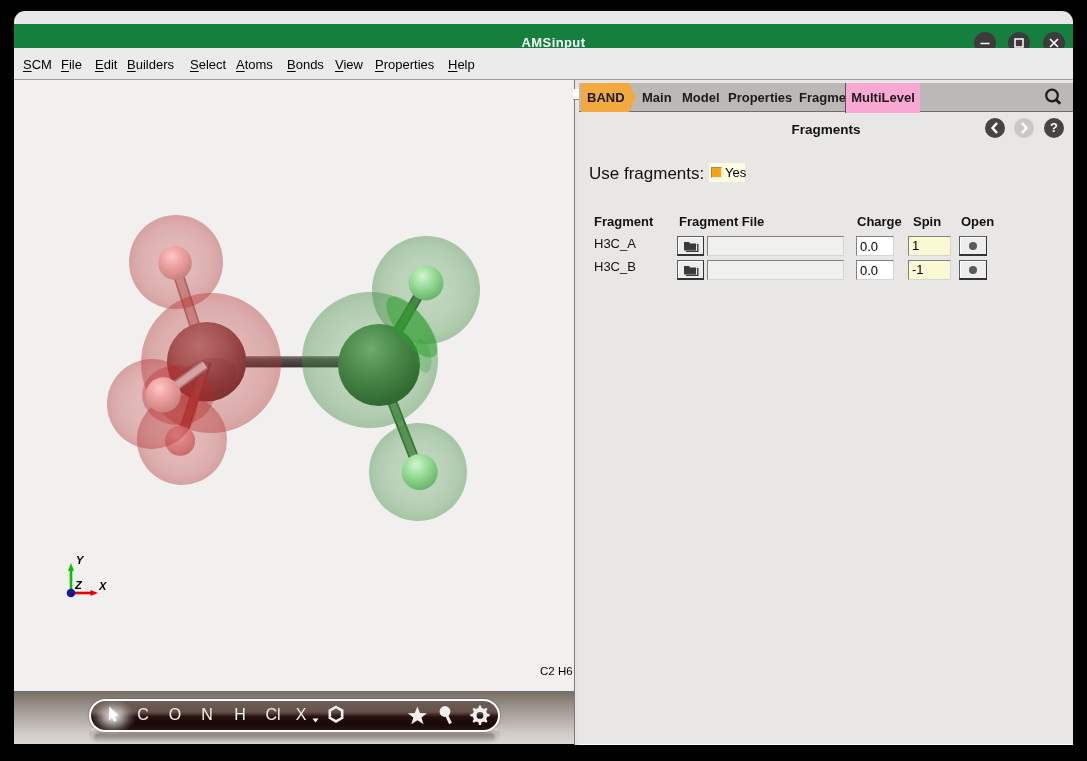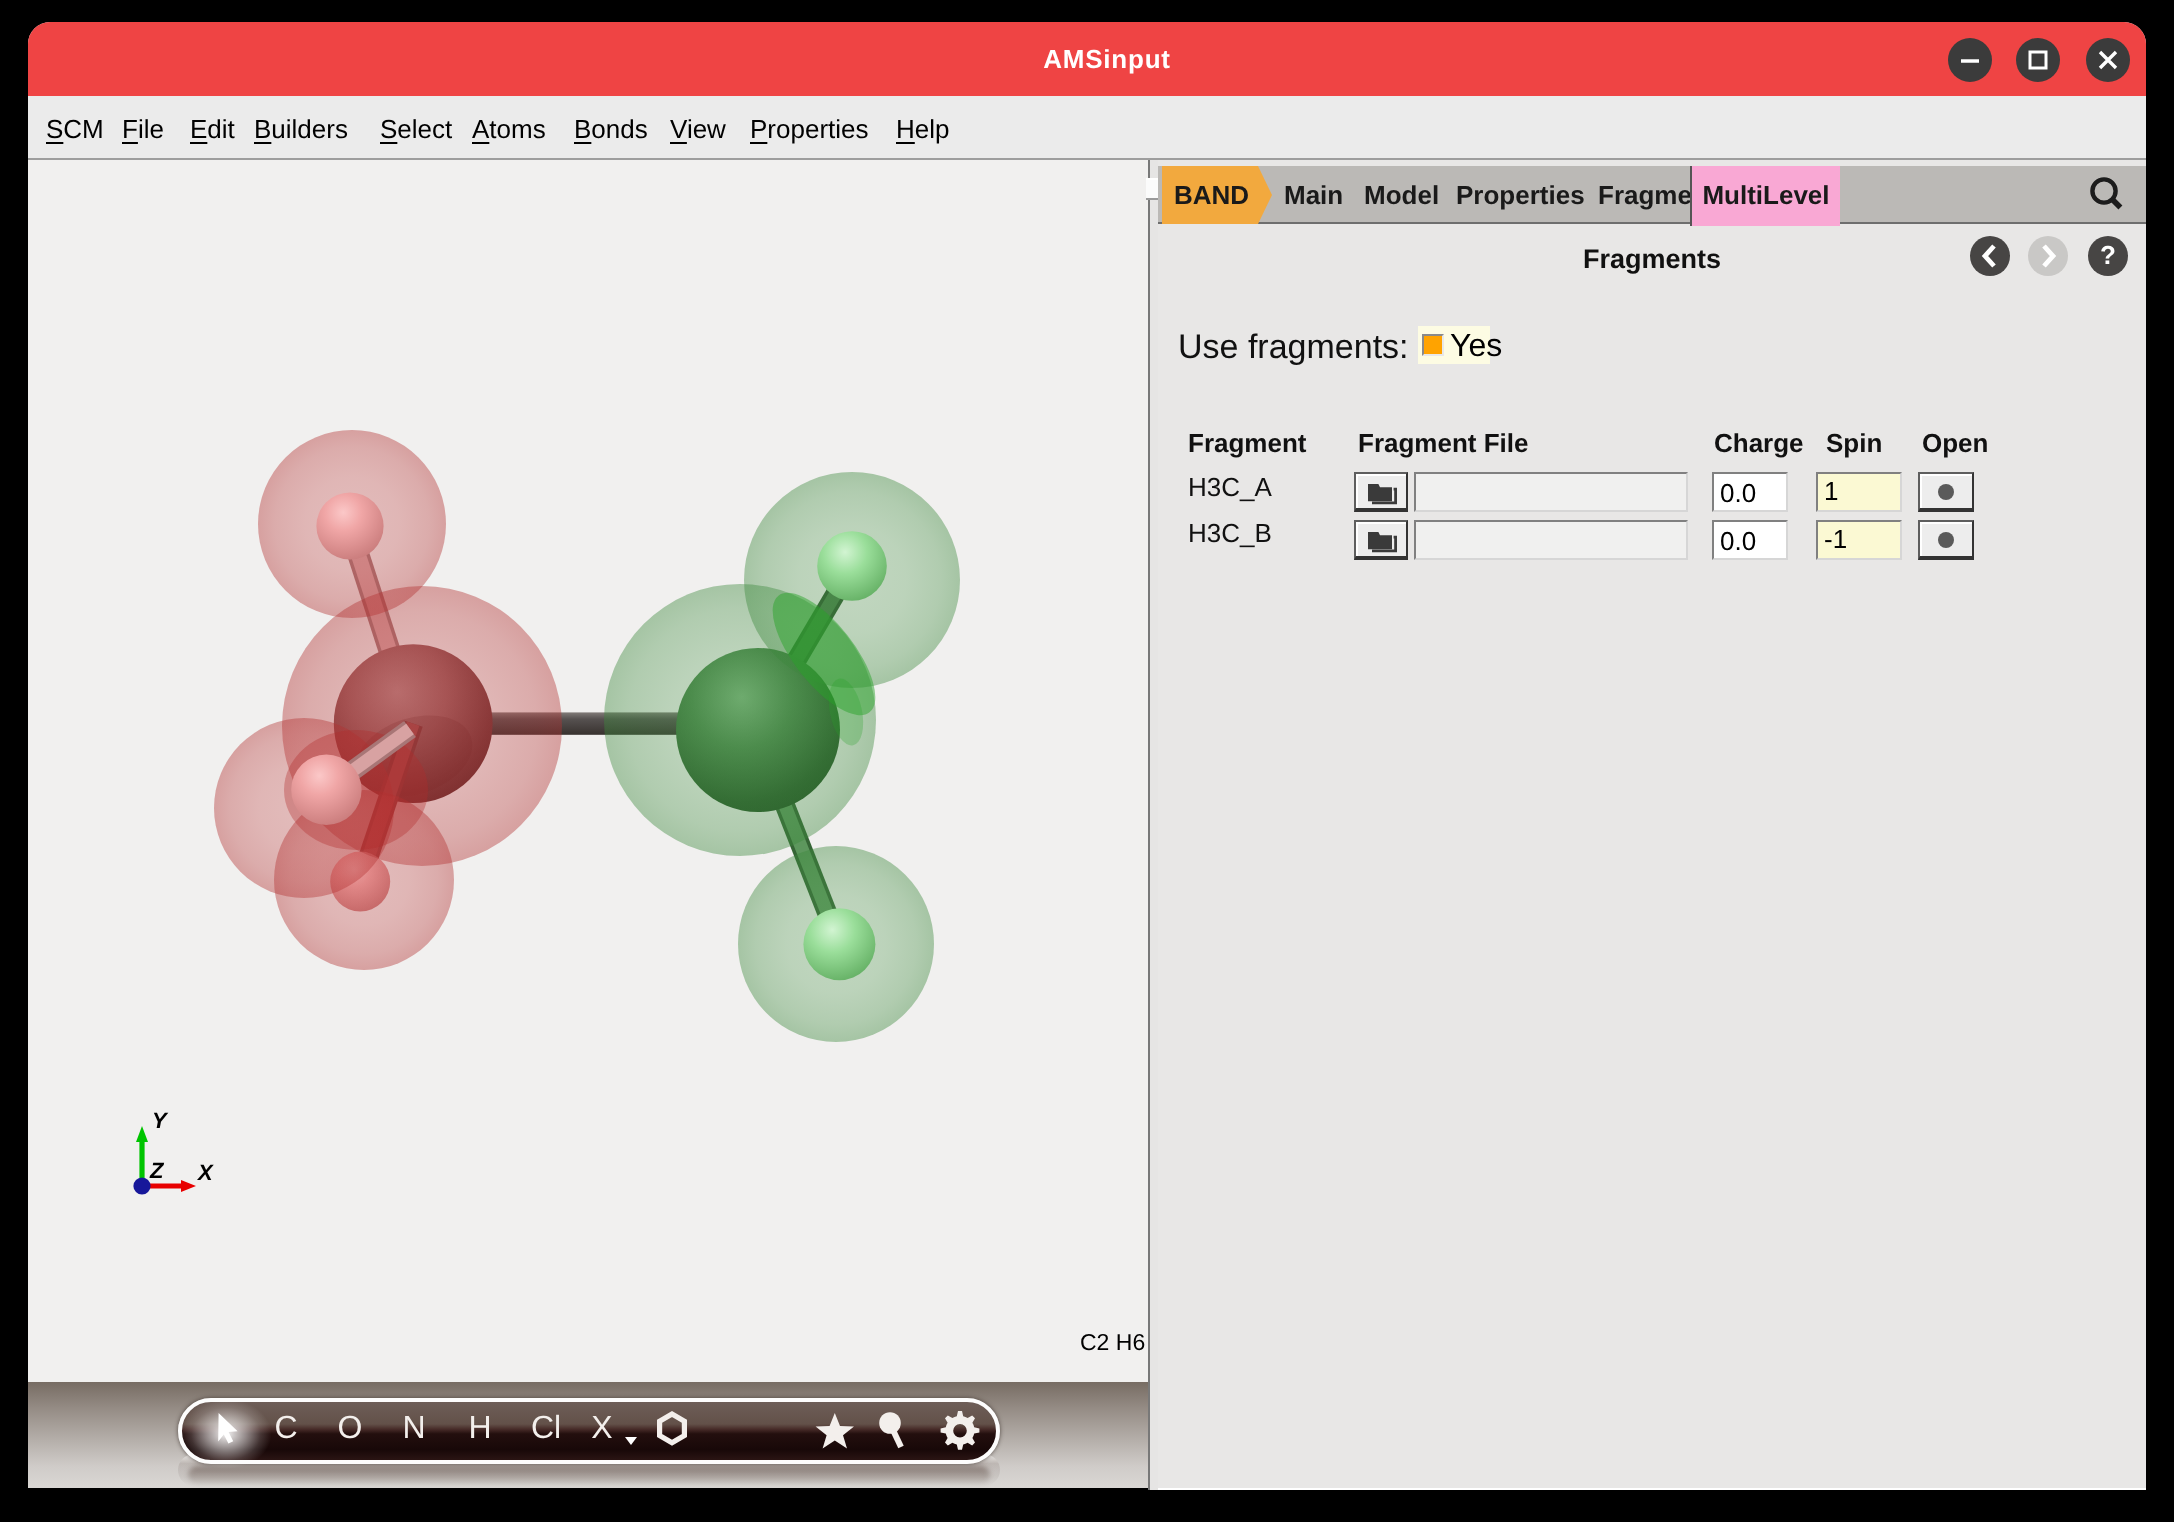--- a/index.html
+++ b/index.html
@@ -1,18 +1,18 @@
 <!DOCTYPE html>
 <html><head>
 <meta charset="utf-8">
 <style>
 * { margin:0; padding:0; box-sizing:border-box; }
 html,body { width:1087px; height:761px; background:#000; font-family:"Liberation Sans",sans-serif; overflow:hidden; }
 #win { position:absolute; left:14px; top:11px; width:1059px; height:734px; border-radius:11px 11px 0 0; overflow:hidden; background:#e8e7e6; }
-#titlebar { position:absolute; left:0; top:0; width:100%; height:37px; background:#ef4444;text-decoration:underline; }
+#titlebar { position:absolute; left:0; top:13px; width:100%; height:37px; background:#15803d;text-decoration:underline; }
 #title { position:absolute; left:10px; top:0; width:100%; height:37px; line-height:37px; text-align:center; color:#fff; font-size:13px; font-weight:bold; letter-spacing:0.4px; }
 .wbtn { position:absolute; top:8px; width:22px; height:22px; border-radius:50%; background:#3b3b3b; }
 #bmin { left:960px; } #bmax { left:994px; } #bcls { left:1029px; }
 #menubar { position:absolute; left:0; top:37px; width:100%; height:32px; background:#ebebeb; border-bottom:1px solid #9d9d9d; font-size:13px; color:#000; }
 #menubar span { position:absolute; top:9px; }
 #menubar u { text-decoration-thickness:1px; text-underline-offset:2px; }
 
 #view { position:absolute; left:0; top:69px; width:560px; height:665px; background:#000; }
 #light { position:absolute; left:0; top:0; width:560px; height:611px; background:#f1f0ef; }
 #band { position:absolute; left:0; top:611px; width:560px; height:53px;
@@ -36,21 +36,21 @@
 #tmulti { position:absolute; left:266px; top:0; width:75px; height:30px; background:#f9a8d4; border-left:1px solid #555; text-align:center; }
 #fragtitle { position:absolute; left:0; top:42px; width:494px; text-align:center; font-weight:bold; font-size:13.5px; color:#111; }
 .circ { position:absolute; top:38px; width:20px; height:20px; border-radius:50%; color:#fff; text-align:center; }
 #cback { left:406px; background:#474544; }
 #cfwd  { left:435px; background:#c9c8c6; }
 #chelp { left:465px; background:#474544; font-size:13px; font-weight:bold; line-height:20px; }
 #usefrag { position:absolute; left:10px; top:84px; font-size:17px; color:#111; }
 #yesbox { position:absolute; left:130px; top:83px; width:36px; height:19px; background:#fdfce3; }
 #yessq { position:absolute; left:2px; top:4px; width:11px; height:11px; background:#ffa300;
   border:1px solid #8a8a8a; border-bottom-color:#e8e8e8; border-right-color:#e8e8e8; }
-#yestext { position:absolute; left:16px; top:2px; font-size:16px; color:#000; }
+#yestext { position:absolute; left:16px; top:2px; font-size:13px; color:#000; }
 .hdr { position:absolute; top:134px; font-size:13px; font-weight:bold; color:#111;text-align:right; }
 .rowlab { position:absolute; font-size:13px; color:#111; }
 .fbtn { position:absolute; left:98px; width:27px; height:20px; background:#ededed;
   border:1px solid #5e5e5e; border-bottom:2px solid #333; border-right-color:#333;
   box-shadow:inset 1px 1px 0 #fff; }
 .finput { position:absolute; left:128px; width:137px; height:20px; background:#f0f0ef;
   border:1px solid #808080; border-bottom-color:#d6d6d6; border-right-color:#d6d6d6; }
 .cinput { position:absolute; left:277px; width:38px; height:20px; background:#fff;
   border:1px solid #808080; border-bottom-color:#d6d6d6; border-right-color:#d6d6d6;
   font-size:13px; color:#000; padding:2px 0 0 3px; }

